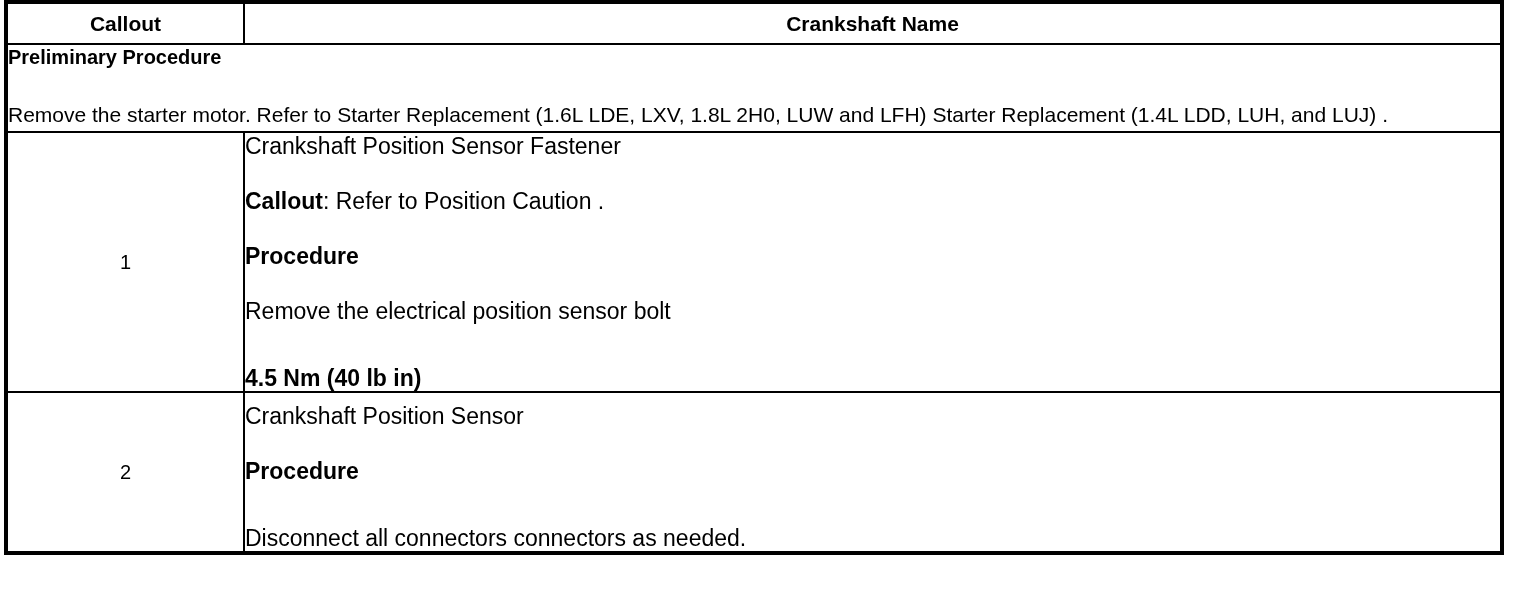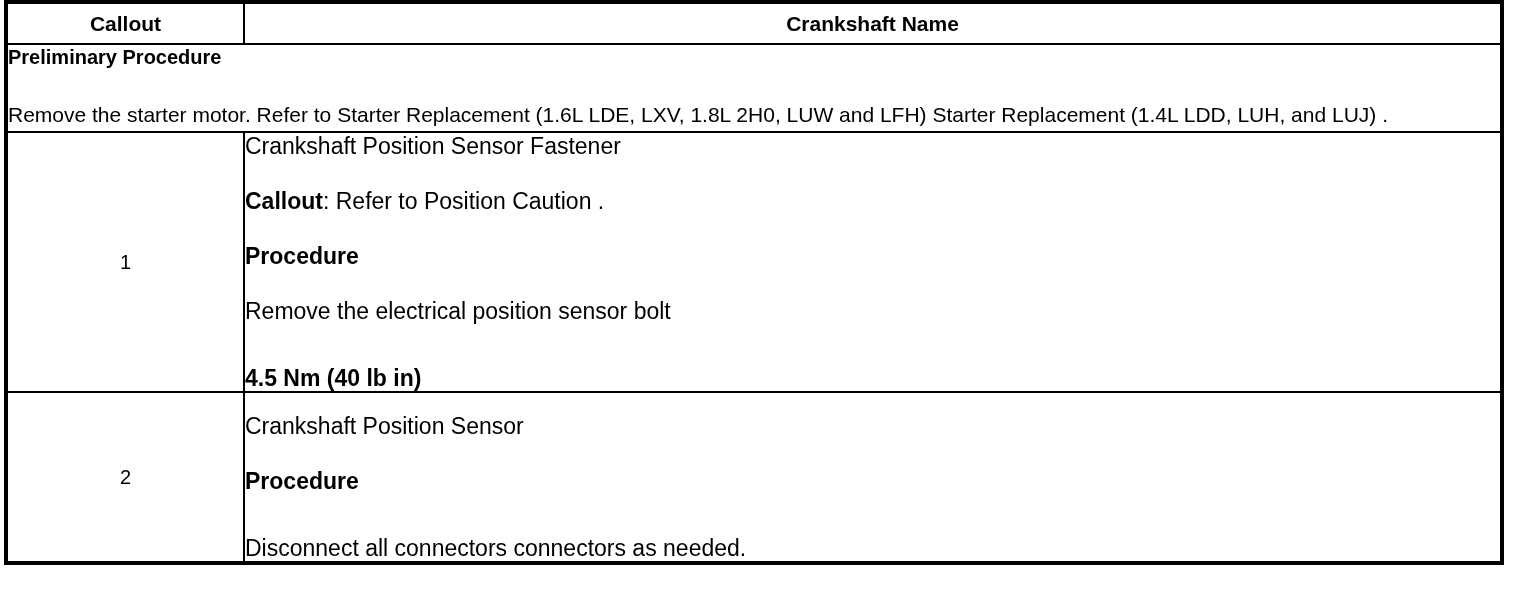--- a/index.html
+++ b/index.html
@@ -87,21 +87,21 @@
     margin: 0 0 29px 0;
     white-space: nowrap;
   }
   td.component-cell .blk:last-child { margin-bottom: 0; margin-top: 41px; }
   .bold { font-weight: bold; }
   .norm { font-weight: normal; }
 
   
   tr.row-1 td { height: 256px; }
   tr.row-2 td { height: 148px; }
-  tr.row-2 td.component-cell { padding-top: 20px; }
+  tr.row-2 td.component-cell { padding-top: 10px; }
 </style>
 </head>
 <body>
 
 <div class="page">
   <table class="service-table">
     <colgroup>
       <col class="callout-col">
       <col class="component-col">
     </colgroup>

